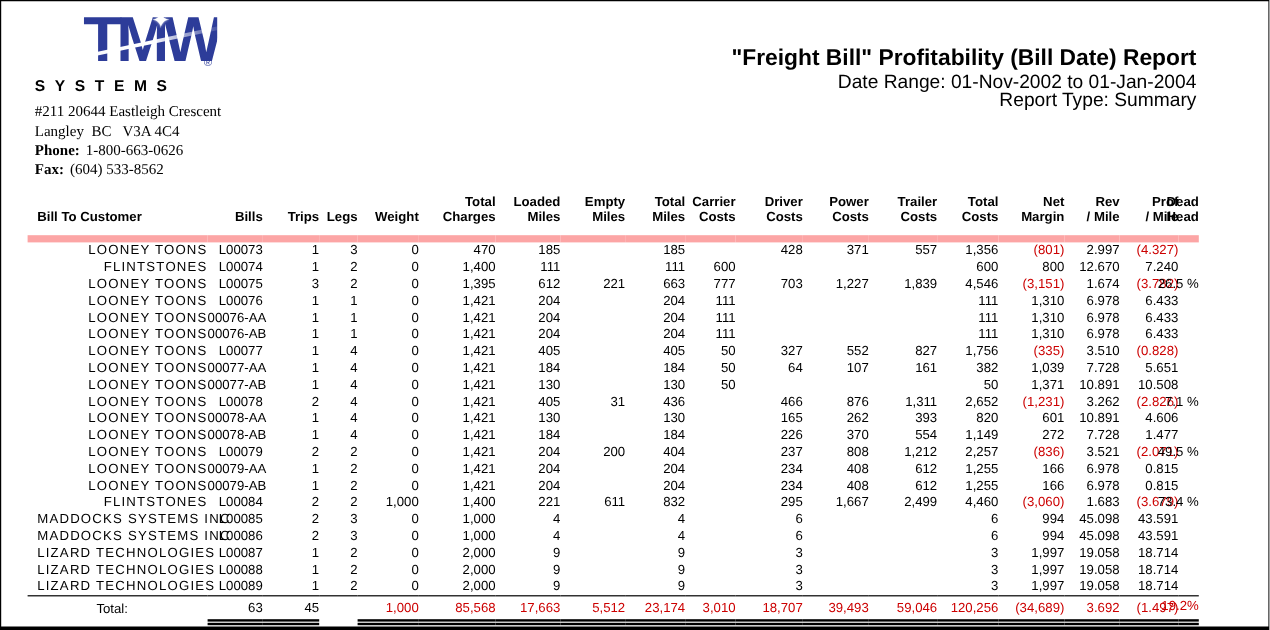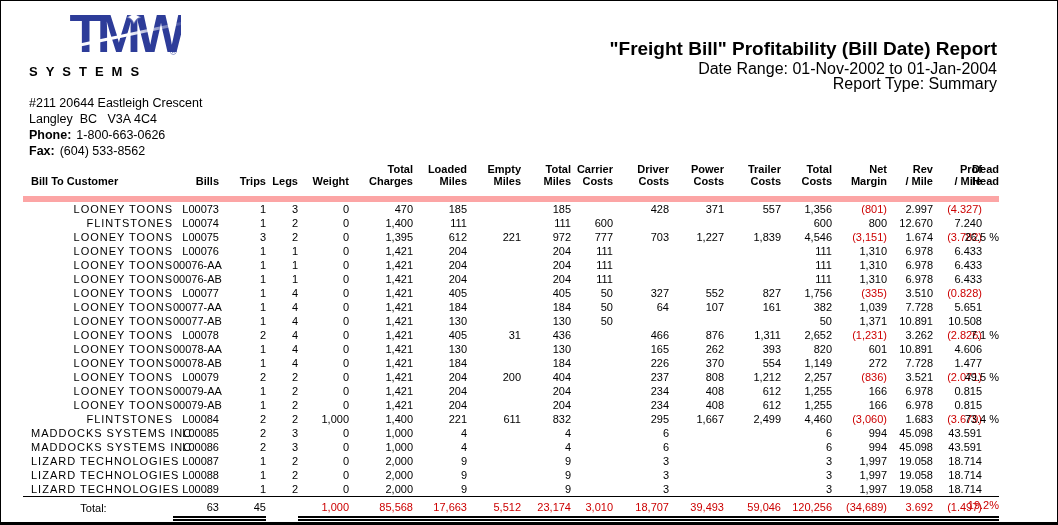--- a/index.html
+++ b/index.html
@@ -16,21 +16,21 @@
   
   .logo{ position:absolute; left:28px; top:4px; width:200px; }
   .brand-wrap{ position:relative; width:152px; height:58px; overflow:hidden; }
   .brand-text{ font-weight:bold; font-size:53px; line-height:58px; letter-spacing:-5px; color:var(--blue);text-align:right; }
   .streak{ position:absolute; left:-8px; top:33px; width:170px; height:3px;
     background:linear-gradient(90deg, rgba(255,255,255,0), rgba(255,255,255,.95) 25%, #fff 62%, rgba(255,255,255,0));
     transform:rotate(-12deg); }
   .star-icon{ position:absolute; left:97px; top:3px; color:#fff; font-size:19px; line-height:19px; text-shadow:0 0 2px #fff; }
   .reg-mark{ position:absolute; left:141px; top:42px; font-size:9px; color:var(--blue); }
   .sysline{ font-size:13px; font-weight:bold; letter-spacing:8px; color:#000; margin-top:1px; }
-  .addr{ font-size:12.5px; line-height:16px; margin-top:16px; }
+  .addr{ font-size:12.5px; line-height:16px; margin-top:6px;font-family:Liberation Serif, serif; }
   .addr .bold{ font-weight:bold; margin-right:5px; }
 
   
   .title-block{ position:absolute; right:60px; top:37px; text-align:right; }
   .report-title{ font-size:19px; font-weight:bold; line-height:22px; white-space:nowrap; }
   .meta{ font-size:16px; line-height:13px; margin-top:2px; }
 
   
   table.report{ position:absolute; left:22px; top:162px; width:976px;
     border-collapse:collapse; table-layout:fixed; font-size:11px; }
@@ -224,21 +224,21 @@
         </tr>
         <tr>
           <td class="left">LOONEY TOONS</td>
           <td>L00075</td>
           <td>3</td>
           <td>2</td>
           <td>0</td>
           <td>1,395</td>
           <td>612</td>
           <td>221</td>
-          <td>972</td>
+          <td>663</td>
           <td>777</td>
           <td>703</td>
           <td>1,227</td>
           <td>1,839</td>
           <td>4,546</td>
           <td class="neg">(3,151)</td>
           <td>1.674</td>
           <td class="neg">(3.782)</td>
           <td class="dead-cell">
             <span class="abs-r">26.5 %</span>

